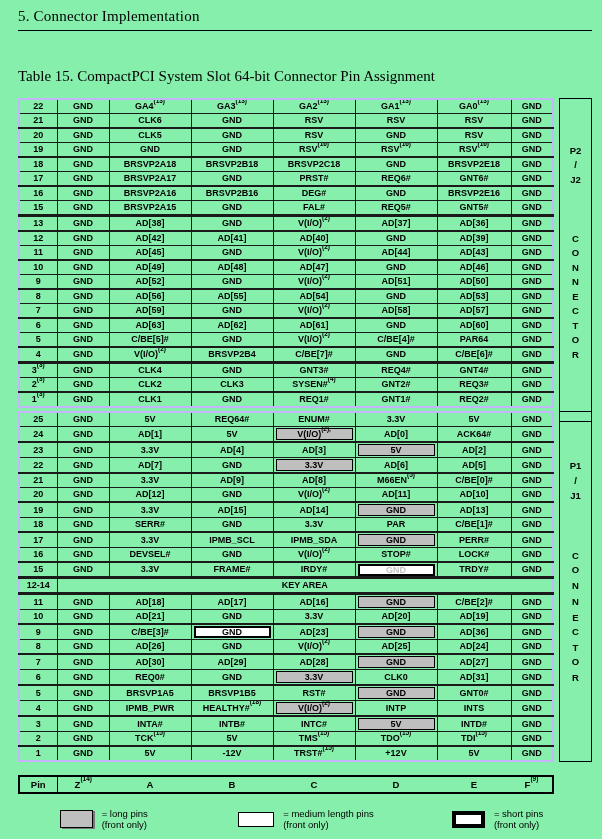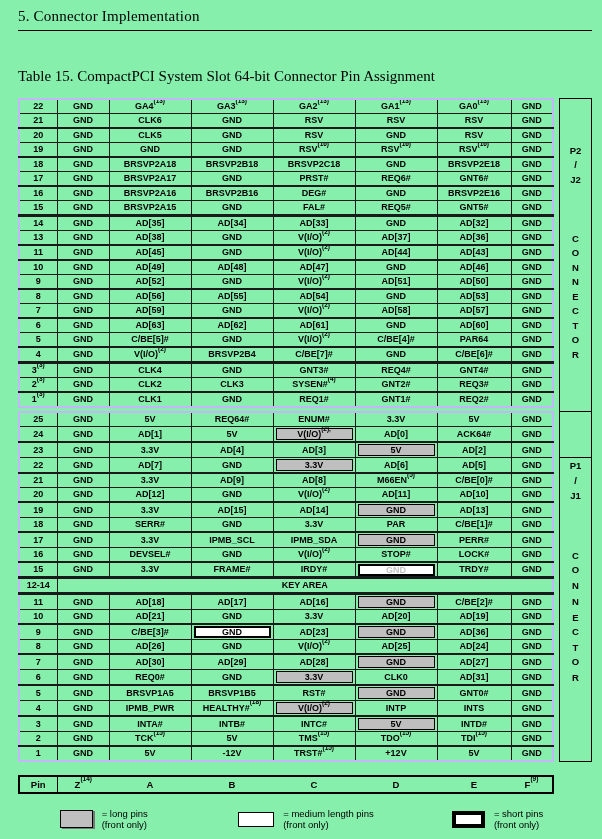--- a/index.html
+++ b/index.html
@@ -213,38 +213,38 @@
             <tr class="b-s">
               <td class="pin">15</td>
               <td><span class="cv">GND</span></td>
               <td><span class="cv">BRSVP2A15</span></td>
               <td><span class="cv">GND</span></td>
               <td><span class="cv">FAL#</span></td>
               <td><span class="cv">REQ5#</span></td>
               <td><span class="cv">GNT5#</span></td>
               <td><span class="cv">GND</span></td>
             </tr>
-            <tr>
-              <td class="pin">14</td>
-              <td><span class="cv">GND</span></td>
-              <td><span class="cv">AD[35]</span></td>
-              <td><span class="cv">AD[34]</span></td>
-              <td><span class="cv">AD[33]</span></td>
-              <td><span class="cv">GND</span></td>
-              <td><span class="cv">AD[32]</span></td>
-              <td><span class="cv">GND</span></td>
-            </tr>
             <tr class="b-g">
               <td class="pin">13</td>
               <td><span class="cv">GND</span></td>
               <td><span class="cv">AD[38]</span></td>
               <td><span class="cv">GND</span></td>
               <td><span class="cv">V(I/O)<sup>(2)</sup></span></td>
               <td><span class="cv">AD[37]</span></td>
               <td><span class="cv">AD[36]</span></td>
+              <td><span class="cv">GND</span></td>
+            </tr>
+            <tr>
+              <td class="pin">12</td>
+              <td><span class="cv">GND</span></td>
+              <td><span class="cv">AD[42]</span></td>
+              <td><span class="cv">AD[41]</span></td>
+              <td><span class="cv">AD[40]</span></td>
+              <td><span class="cv">GND</span></td>
+              <td><span class="cv">AD[39]</span></td>
               <td><span class="cv">GND</span></td>
             </tr>
             <tr class="b-g">
               <td class="pin">11</td>
               <td><span class="cv">GND</span></td>
               <td><span class="cv">AD[45]</span></td>
               <td><span class="cv">GND</span></td>
               <td><span class="cv">V(I/O)<sup>(2)</sup></span></td>
               <td><span class="cv">AD[44]</span></td>
               <td><span class="cv">AD[43]</span></td>
@@ -345,21 +345,21 @@
               <td><span class="cv">GND</span></td>
               <td><span class="cv">CLK1</span></td>
               <td><span class="cv">GND</span></td>
               <td><span class="cv">REQ1#</span></td>
               <td><span class="cv">GNT1#</span></td>
               <td><span class="cv">REQ2#</span></td>
               <td><span class="cv">GND</span></td>
             </tr>
           </tbody>
       </table>
-      <div class="sidebox" id="upper-side" style="height: 360px;">
+      <div class="sidebox" id="upper-side" style="height: 324px;">
           <div class="side-letter" style="top: 45px;">P2</div>
           <div class="side-letter" style="top: 59px;">/</div>
           <div class="side-letter" style="top: 74px;">J2</div>
           <div class="side-letter" style="top: 133px;">C</div>
           <div class="side-letter" style="top: 147px;">O</div>
           <div class="side-letter" style="top: 162px;">N</div>
           <div class="side-letter" style="top: 176px;">N</div>
           <div class="side-letter" style="top: 191px;">E</div>
           <div class="side-letter" style="top: 205px;">C</div>
           <div class="side-letter" style="top: 220px;">T</div>

